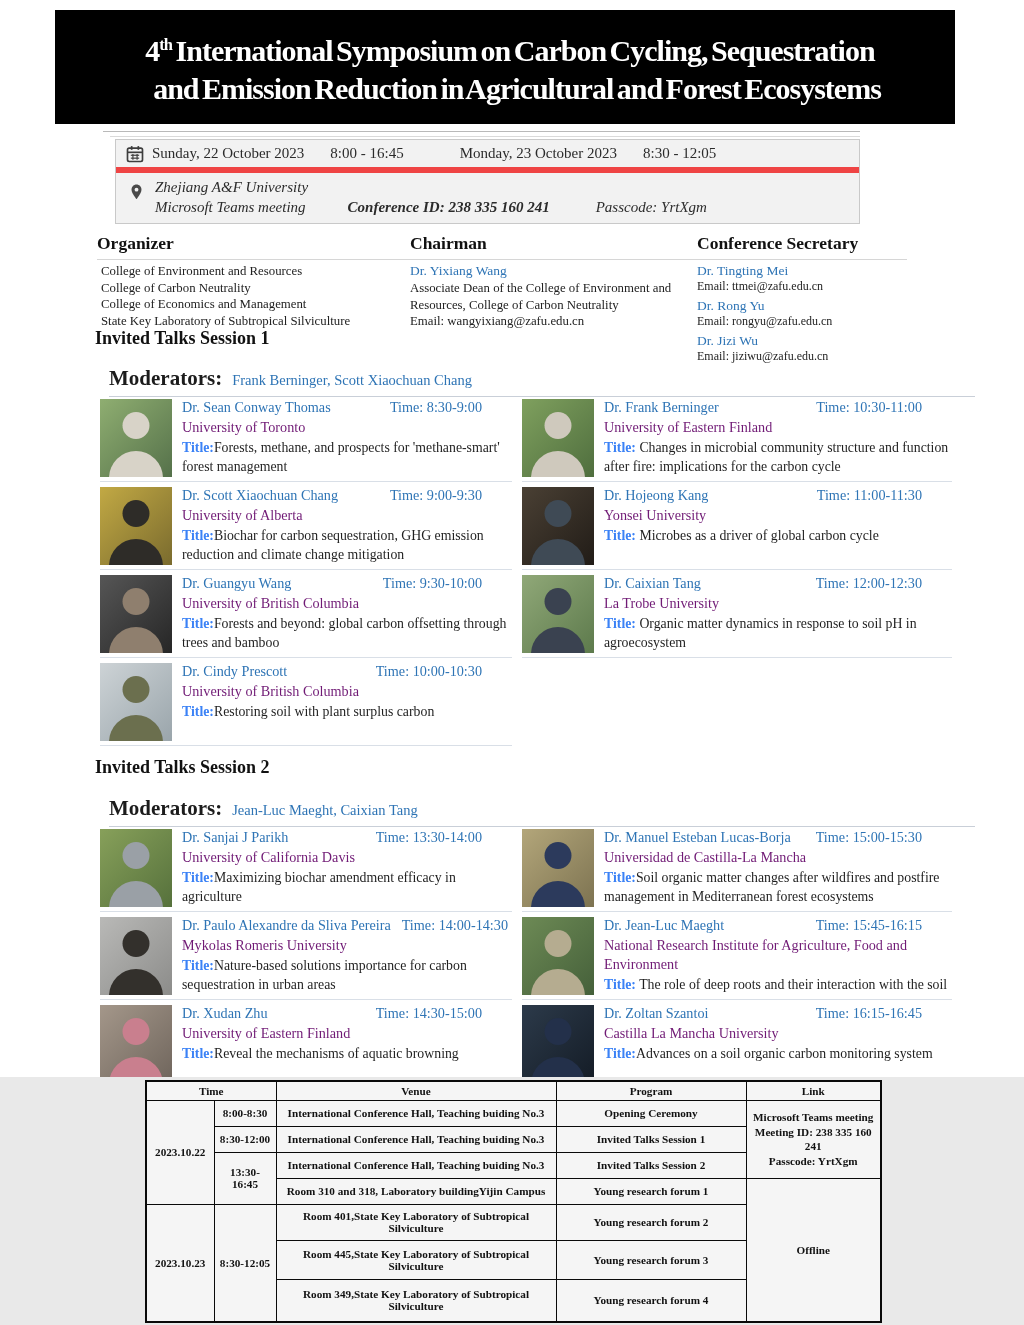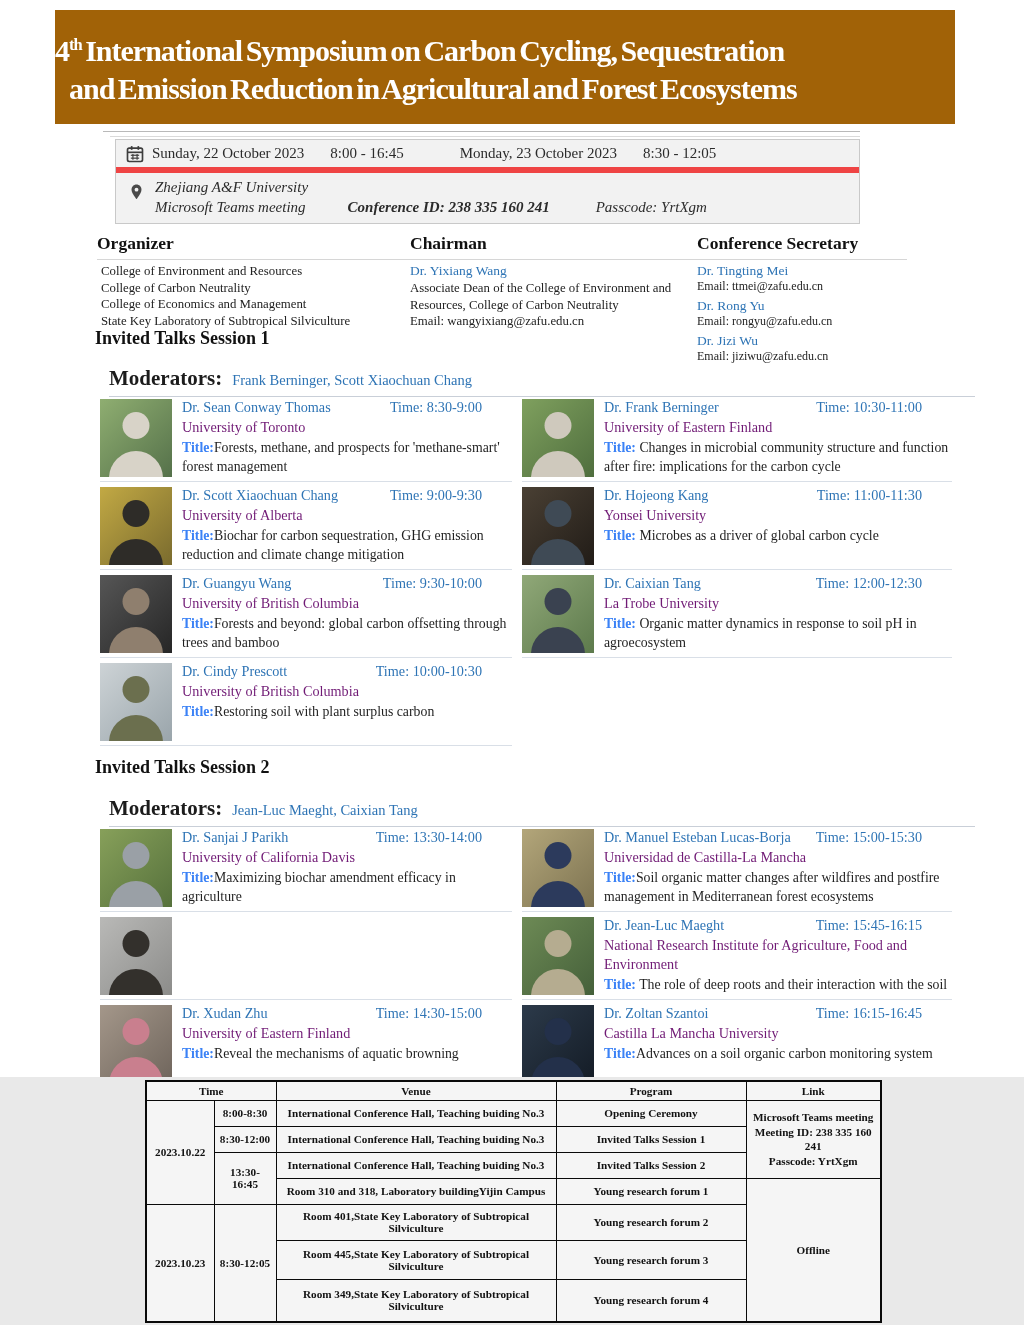--- a/index.html
+++ b/index.html
@@ -2,21 +2,21 @@
 <html><head>
 <meta charset="utf-8">
 <style>
   * { margin:0; padding:0; box-sizing:border-box; }
   html,body { background:#fff; }
   body { font-family:"Liberation Serif","DejaVu Serif",serif; color:#1f1f1f; }
   .page { position:relative; width:1024px; height:1325px; background:#fff; overflow:hidden; }
 
   
   .banner { position:absolute; left:55px; top:10px; width:900px; height:114px;
-            background:#a16207; color:#fff; padding:16px 10px 0 0; }
+            background:#000000; color:#fff; padding:16px 10px 0 20px;text-align:center; }
   .banner .t { font-size:30px; font-weight:bold; line-height:38px;
                letter-spacing:-1px; word-spacing:-3px; white-space:nowrap; }
   .banner .t2 { padding-left:14px; }
   .banner sup { font-size:0.55em; }
   .shadow1 { position:absolute; left:103px; top:131px; width:757px; border-top:1px solid #b9b9b9; }
   .shadow2 { position:absolute; left:110px; top:136px; width:750px; border-top:1px solid #dadada; }
 
   
   .infobox { position:absolute; left:115px; top:139px; width:745px; border:1px solid #c9c9c9; background:#f2f2f2; }
   .sched { display:flex; align-items:center; height:33px; padding-left:9px; font-size:15px; color:#2b2b2b; border-bottom:6px solid #ef4444; }
@@ -298,20 +298,28 @@
             </div>
           <div class="saff">University of California Davis</div>
           <div class="stitle"><b>Title:</b><span>Maximizing biochar amendment efficacy in agriculture</span></div>
         </div>
       </div>
       <div class="scard">
         <div class="photo" style="background: linear-gradient(135deg, rgb(185, 185, 183), rgb(140, 140, 138)); color: rgb(51, 48, 44);">
             <div class="ph-head"></div>
             <div class="ph-body"></div>
           </div>
+        <div class="sbody">
+          <div class="srow" style="padding-right:4px;">
+              <span class="sname" style="white-space:normal;">Dr. Paulo Alexandre da Sliva Pereira</span>
+              <span class="stime">Time: 14:00-14:30</span>
+            </div>
+          <div class="saff">Mykolas Romeris University</div>
+          <div class="stitle"><b>Title:</b><span>Nature-based solutions importance for carbon sequestration in urban areas</span></div>
+        </div>
       </div>
       <div class="scard">
         <div class="photo" style="background: linear-gradient(135deg, rgb(164, 151, 138), rgb(111, 101, 92)); color: rgb(201, 127, 142);">
             <div class="ph-head"></div>
             <div class="ph-body"></div>
           </div>
         <div class="sbody">
           <div class="srow">
               <span class="sname">Dr. Xudan Zhu</span>
               <span class="stime">Time: 14:30-15:00</span>

